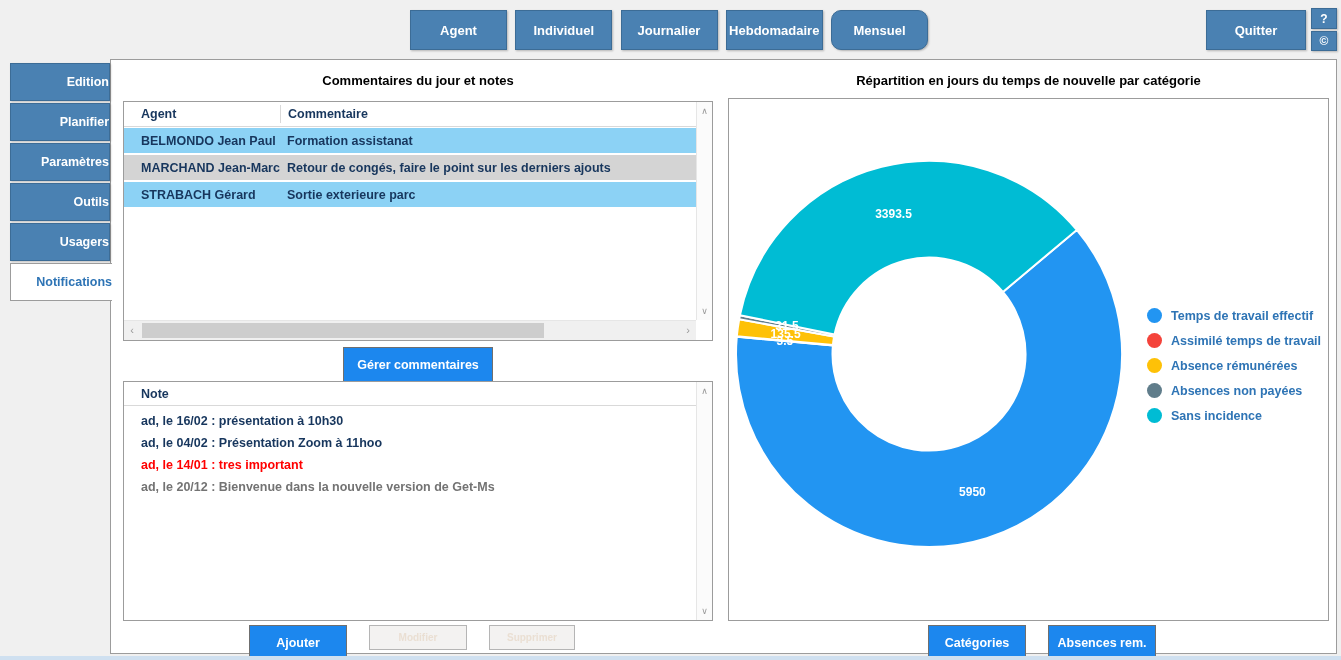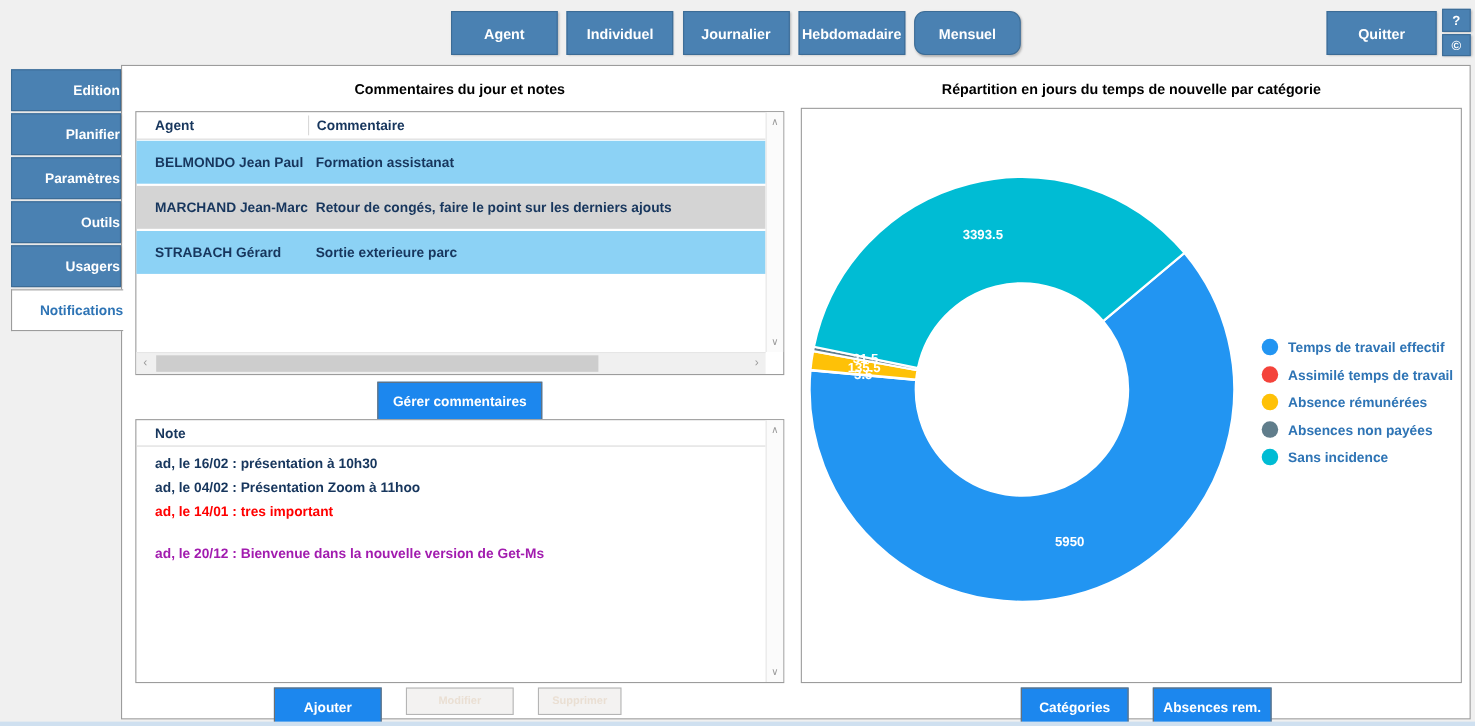--- a/index.html
+++ b/index.html
@@ -51,21 +51,21 @@
   .table-box { left: 12px; top: 41px; width: 590px; height: 240px; }
   .note-box  { left: 12px; top: 321px; width: 590px; height: 240px; }
   
   .t-header { position: absolute; left: 0; top: 0; right: 16px; height: 25px;
     border-bottom: 1px solid #d9d9d9; display: flex; align-items: center; }
   .t-cell { font-weight: bold; font-size: 12.5px; color: #17365d; white-space: nowrap; overflow: hidden; }
   .c1 { width: 156px; padding-left: 17px; }
   .c2 { flex: 1; padding-left: 7px; }
   .hdr2 { border-left: 1px solid #d9d9d9; height: 18px; line-height: 18px; }
   .t-rows { position: absolute; left: 0; top: 26px; right: 16px; }
-  .t-row { display: flex; align-items: center; height: 39px; margin-bottom: 2px; cursor: default; }
+  .t-row { display: flex; align-items: center; height: 25px; margin-bottom: 2px; cursor: default; }
   .t-row.blue { background: #8cd2f5; }
   .t-row.gray { background: #d4d4d4; }
   
   .vscroll { position: absolute; top: 0; right: 0; width: 16px; bottom: 0;
     background: #fbfbfb; border-left: 1px solid #e6e6e6; }
   .table-box .vscroll { bottom: 20px; }
   .vscroll .arr { position: absolute; left: 0; width: 100%; text-align: center;
     color: #9a9a9a; font-size: 9px; height: 14px; line-height: 14px; cursor: pointer; }
   .vscroll .up { top: 2px; } .vscroll .down { bottom: 2px; }
   .hscroll { position: absolute; left: 0; right: 16px; bottom: 0; height: 20px;
@@ -86,21 +86,21 @@
     position: absolute; height: 35px; background: #1c87ee; border: 1px solid #6f6f6f;
     color: #fff; font-weight: bold; font-size: 12.5px; font-family: "Liberation Sans", sans-serif; cursor: pointer;
   }
   .disabled-btn {
     position: absolute; height: 25px; background: #f3f2f1; border: 1px solid #b5b5b5;
     color: #eadfd3; font-weight: bold; font-size: 10px; font-family: "Liberation Sans", sans-serif;
   }
   .manage-btn { left: 232px; top: 287px; width: 150px; }
   .btn-add { left: 138px; top: 565px; width: 98px; }
   .btn-edit { left: 258px; top: 565px; width: 98px; }
-  .btn-del { left: 378px; top: 565px; width: 76px; }
+  .btn-del { left: 378px; top: 565px; width: 86px; }
   
   .chart-box { left: 617px; top: 38px; width: 601px; height: 523px; }
   .slice-label { fill: #fff; font-weight: bold; font-size: 12px; font-family: "Liberation Sans", sans-serif; }
   .legend { position: absolute; left: 418px; top: 204px; }
   .legend-row { display: flex; align-items: center; height: 25px; }
   .legend-dot { width: 15px; height: 15px; border-radius: 50%; margin-right: 9px; flex: none; }
   .legend-label { font-weight: bold; font-size: 12.5px; color: #2e74b5; white-space: nowrap; }
   .btn-cat { left: 817px; top: 565px; width: 98px; }
   .btn-abs { left: 937px; top: 565px; width: 108px; }
 </style>
@@ -155,21 +155,21 @@
   </div>
 
   <button class="accent-btn manage-btn">Gérer commentaires</button>
 
   <div class="box note-box">
     <div class="note-hdr">Note</div>
     <div class="note-items" id="note-items">
         <div class="note-item" style="color: rgb(23, 54, 93);">ad, le 16/02 : présentation à 10h30</div>
         <div class="note-item" style="color: rgb(23, 54, 93);">ad, le 04/02 : Présentation Zoom à 11hoo</div>
         <div class="note-item" style="color: rgb(255, 0, 0);">ad, le 14/01 : tres important</div>
-        <div class="note-item" style="color: #a21caf; margin-top: 16px;">ad, le 20/12 : Bienvenue dans la nouvelle version de Get-Ms</div>
+        <div class="note-item" style="color: #737373;">ad, le 20/12 : Bienvenue dans la nouvelle version de Get-Ms</div>
       </div>
     <div class="vscroll">
       <div class="arr up">∧</div>
       <div class="arr down">∨</div>
     </div>
   </div>
 
   <button class="accent-btn btn-add">Ajouter</button>
   <button class="disabled-btn btn-edit" disabled="">Modifier</button>
   <button class="disabled-btn btn-del" disabled="">Supprimer</button>

